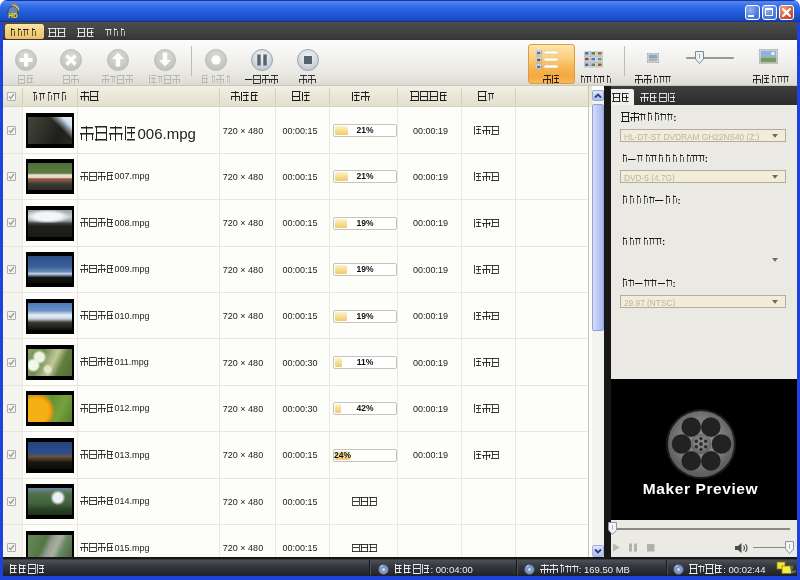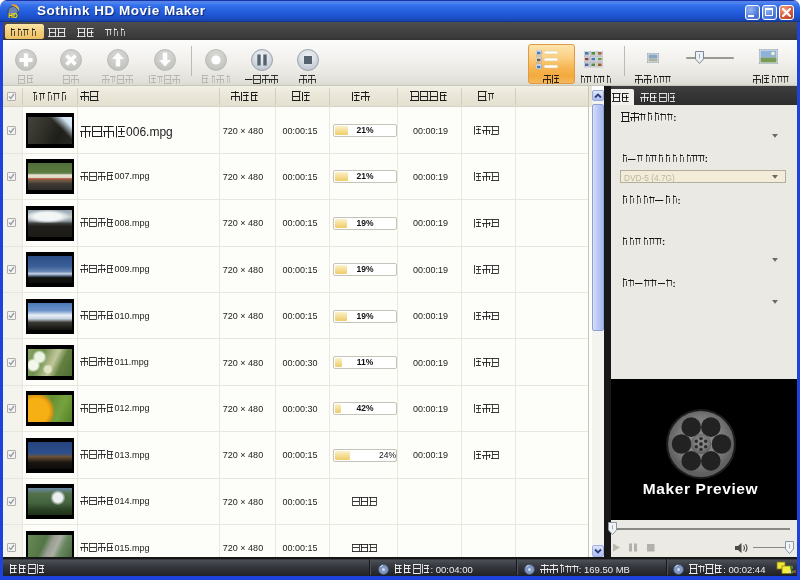--- a/index.html
+++ b/index.html
@@ -45,22 +45,20 @@
 
 <div class="abs" style="left:6px;top:4px;width:15px;height:15px">
 <svg width="15" height="15" viewBox="0 0 15 15">
 <circle cx="7" cy="8" r="6" fill="#35507e"></circle>
 <circle cx="7" cy="7.4" r="4.4" fill="#6a86b0"></circle>
 <path d="M5 1 C8 -1 13 2 12.6 5 C10 2.6 8 2.6 5 1Z" fill="#f59a1f"></path>
 <path d="M9 2 C12 2 14 5 13 7.5 C12 5 10.6 4 9 2Z" fill="#fcc31f"></path>
 <text x="7" y="13.8" font-size="6.5" font-weight="bold" fill="#ffe000" text-anchor="middle" font-family="Liberation Sans">HD</text>
 </svg></div>
 
-<div class="abs" style="left:37px;top:3px;font-size:13.5px;font-weight:bold;color:#fff;
- text-shadow:1px 1px 1px rgba(0,0,30,.55);letter-spacing:.5px">Sothink HD Movie Maker</div>
 <div class="abs" style="left:744.5px;top:4.5px;width:15px;height:15px;border-radius:3px;
  border:1px solid #fff;background:radial-gradient(circle at 35% 30%,#9ab6f0 0%,#7097e8 30%,#4a74d8 62%,#2d55b8 100%);box-shadow:inset 0 0 2px rgba(255,255,255,.5)">
       <div class="abs" style="left:2.5px;top:9px;width:6px;height:2.5px;background:#fff"></div>
     </div>
     <div class="abs" style="left:761.5px;top:4.5px;width:15px;height:15px;border-radius:3px;
  border:1px solid #fff;background:radial-gradient(circle at 35% 30%,#9ab6f0 0%,#7097e8 30%,#4a74d8 62%,#2d55b8 100%);box-shadow:inset 0 0 2px rgba(255,255,255,.5)">
       <div class="abs" style="left:2.5px;top:2.5px;width:8px;height:8px;border:1.5px solid #fff;border-top-width:2.5px"></div>
     </div>
     <div class="abs" style="left:779px;top:4.5px;width:15px;height:15px;border-radius:3px;
  border:1px solid #fff;background:radial-gradient(circle at 35% 30%,#f0a086 0%,#e67c57 28%,#d75436 55%,#ba3011 80%,#a52a0d 100%);box-shadow:inset 0 0 2px rgba(255,255,255,.5)">
@@ -253,21 +251,21 @@
 <div class="abs" style="left:0;top:45.4px;width:588px;height:1px;background:#e8e6dd"></div>
 <div class="abs" style="left:4px;top:18.2px;width:9px;height:9px;background:#f4f4f2;
  border:1px solid #aeaeaa;border-radius:1px">
 <svg width="7" height="7" viewBox="0 0 7 7" style="position:absolute;left:0;top:0">
 <path d="M1 3.5 L2.8 5.4 L6 1" stroke="#9a9aa8" stroke-width="1.3" fill="none"></path>
         </svg>
       </div>
 <div class="abs" style="left:23px;top:5.7px;width:48px;height:35px;background:#000">
 <div class="abs" style="left:2px;top:4px;width:44px;height:27px;background:linear-gradient(225deg, #e6f0f8 0%, #cfe2f0 14%, rgba(30,30,28,0) 32%),linear-gradient(115deg, #44443e 0%, #303029 40%, #1e1e1a 70%, #292924 100%)"></div>
       </div>
-<div class="abs" style="left:77px;top:17.7px;font-size:12px;color:#222"><i class="g k2"></i><i class="g k1"></i><i class="g k2"></i><i class="g k3"></i>006.mpg</div>
+<div class="abs" style="left:77px;top:17.7px;font-size:15px;color:#222"><i class="g k2"></i><i class="g k1"></i><i class="g k2"></i><i class="g k3"></i>006.mpg</div>
 <div class="abs" style="left:212px;top:18.2px;width:56px;text-align:center;font-size:9px;color:#222">720 × 480</div>
 <div class="abs" style="left:270px;top:18.2px;width:54px;text-align:center;font-size:9px;color:#222">00:00:15</div>
 <div class="abs" style="left:330px;top:16.7px;width:64px;height:13px;background:#fff;
  border:1px solid #c6c4ba;border-radius:2px">
 <div class="abs" style="left:1px;top:1px;width:13px;height:9px;border-radius:1px;
  background:linear-gradient(180deg,#fbf3cc,#f6e09a 45%,#efcb6a)"></div>
 <div class="abs" style="left:0;top:0;width:62px;text-align:center;font-size:8.5px;font-weight:bold;color:#111">21%</div>
       </div>
 <div class="abs" style="left:394px;top:18.2px;width:67px;text-align:center;font-size:9px;color:#222">00:00:19</div>
 <div class="abs" style="left:455px;top:18.2px;width:57px;text-align:center;font-size:9px;color:#222"><i class="g k3"></i><i class="g k2"></i><i class="g k1"></i></div>
@@ -407,21 +405,21 @@
 <div class="abs" style="left:23px;top:330.5px;width:48px;height:35px;background:#000">
 <div class="abs" style="left:2px;top:4px;width:44px;height:27px;background:linear-gradient(180deg, #24437e 0%, #2e4f8c 42%, #6a5438 54%, #463524 64%, #181410 76%, #0c0c0a 100%)"></div>
       </div>
 <div class="abs" style="left:77px;top:342.5px;font-size:9px;color:#222"><i class="g k2"></i><i class="g k1"></i><i class="g k2"></i><i class="g k3"></i>013.mpg</div>
 <div class="abs" style="left:212px;top:343.0px;width:56px;text-align:center;font-size:9px;color:#222">720 × 480</div>
 <div class="abs" style="left:270px;top:343.0px;width:54px;text-align:center;font-size:9px;color:#222">00:00:15</div>
 <div class="abs" style="left:330px;top:341.5px;width:64px;height:13px;background:#fff;
  border:1px solid #c6c4ba;border-radius:2px">
 <div class="abs" style="left:1px;top:1px;width:15px;height:9px;border-radius:1px;
  background:linear-gradient(180deg,#fbf3cc,#f6e09a 45%,#efcb6a)"></div>
-<div class="abs" style="left:0;top:0;width:62px;text-align:right;font-size:8.5px;font-weight:normal;color:#111">24%</div>
+<div class="abs" style="left:0;top:0;width:62px;text-align:left;font-size:8.5px;font-weight:bold;color:#111">24%</div>
       </div>
 <div class="abs" style="left:394px;top:343.0px;width:67px;text-align:center;font-size:9px;color:#222">00:00:19</div>
 <div class="abs" style="left:455px;top:343.0px;width:57px;text-align:center;font-size:9px;color:#222"><i class="g k3"></i><i class="g k2"></i><i class="g k1"></i></div>
 <div class="abs" style="left:0;top:416.6px;width:588px;height:1px;background:#e8e6dd"></div>
 <div class="abs" style="left:4px;top:389.4px;width:9px;height:9px;background:#f4f4f2;
  border:1px solid #aeaeaa;border-radius:1px">
 <svg width="7" height="7" viewBox="0 0 7 7" style="position:absolute;left:0;top:0">
 <path d="M1 3.5 L2.8 5.4 L6 1" stroke="#9a9aa8" stroke-width="1.3" fill="none"></path>
         </svg>
       </div>
@@ -467,35 +465,39 @@
 
 <div class="abs" style="left:604px;top:86px;width:193px;height:18.5px;
  background:linear-gradient(180deg,#3e3e3e,#2c2c2c)"></div>
 <div class="abs" style="left:604px;top:86px;width:7px;height:471px;background:#181818;z-index:6"></div>
 <div class="abs" style="left:611px;top:104.5px;width:186px;height:274.5px;background:#eae9e4"></div>
 <div class="abs" style="left:609px;top:89px;width:25px;height:15.5px;background:#f2f1ed;border-radius:2px 2px 0 0"></div>
 
 <div class="abs" style="left:612px;top:92px;font-size:9.5px;font-weight:bold;color:#111"><i class="g k1"></i><i class="g k3"></i></div>
 <div class="abs" style="left:640px;top:92px;font-size:9.5px;font-weight:bold;color:#f0f0f0"><i class="g k2"></i><i class="g k3"></i><i class="g k1"></i><i class="g k3"></i></div>
 <div class="abs" style="left:621px;top:111.5px;font-size:9.5px;font-weight:bold;color:#161616"><i class="g k1"></i><i class="g k2"></i><i class="g a1"></i><i class="g a2"></i><i class="g a2"></i><i class="g a1"></i><i class="g a1"></i>:</div>
+<div class="abs" style="left:620px;top:128.5px;width:166px;height:13px;background:#f2ecd8;
+ border:1px solid #b2ae9e;font-size:8.3px;color:#bab6a2;padding:2px 14px 0 3px;overflow:hidden;white-space:nowrap">HL-DT-ST DVDRAM GH22NS40 (Z:)</div>
 <svg class="abs" style="left:772px;top:133.5px" width="6" height="4" viewBox="0 0 6 4">
 <path d="M0 0 L6 0 L3 3.8Z" fill="#6a6a64"></path>
     </svg>
 <div class="abs" style="left:621px;top:153px;font-size:9.5px;font-weight:bold;color:#161616"><i class="g a2"></i><i class="g h1"></i><i class="g a1"></i><i class="g a2"></i><i class="g a1"></i><i class="g a2"></i><i class="g a2"></i><i class="g a2"></i><i class="g a2"></i><i class="g a2"></i><i class="g a1"></i><i class="g a1"></i>:</div>
 <div class="abs" style="left:620px;top:170px;width:166px;height:13px;background:#f2ecd8;
  border:1px solid #b2ae9e;font-size:8.3px;color:#bab6a2;padding:2px 14px 0 3px;overflow:hidden;white-space:nowrap">DVD-5 (4.7G)</div>
 <svg class="abs" style="left:772px;top:175px" width="6" height="4" viewBox="0 0 6 4">
 <path d="M0 0 L6 0 L3 3.8Z" fill="#6a6a64"></path>
     </svg>
 <div class="abs" style="left:621px;top:194.5px;font-size:9.5px;font-weight:bold;color:#161616"><i class="g a2"></i><i class="g a2"></i><i class="g a2"></i><i class="g a2"></i><i class="g a1"></i><i class="g h1"></i><i class="g a2"></i><i class="g a2"></i>:</div>
 <div class="abs" style="left:621px;top:236px;font-size:9.5px;font-weight:bold;color:#161616"><i class="g a2"></i><i class="g a2"></i><i class="g a1"></i><i class="g a2"></i><i class="g a1"></i><i class="g a1"></i>:</div>
 <svg class="abs" style="left:772px;top:258px" width="6" height="4" viewBox="0 0 6 4">
 <path d="M0 0 L6 0 L3 3.8Z" fill="#6a6a64"></path>
     </svg>
 <div class="abs" style="left:621px;top:277.5px;font-size:9.5px;font-weight:bold;color:#161616"><i class="g a2"></i><i class="g a1"></i><i class="g h1"></i><i class="g a1"></i><i class="g a1"></i><i class="g h1"></i><i class="g a1"></i>:</div>
+<div class="abs" style="left:620px;top:294.5px;width:166px;height:13px;background:#f2ecd8;
+ border:1px solid #b2ae9e;font-size:8.3px;color:#bab6a2;padding:2px 14px 0 3px;overflow:hidden;white-space:nowrap">29.97 (NTSC)</div>
 <svg class="abs" style="left:772px;top:299.5px" width="6" height="4" viewBox="0 0 6 4">
 <path d="M0 0 L6 0 L3 3.8Z" fill="#6a6a64"></path>
     </svg>
 
 <div class="abs" style="left:604px;top:379px;width:193px;height:141px;background:#000"></div>
 <svg class="abs" style="left:660px;top:403px" width="82" height="82" viewBox="0 0 82 82">
 <defs>
         <radialGradient id="reel" cx="50%" cy="45%">
           <stop offset="0%" stop-color="#8f8f8f"></stop>
 <stop offset="70%" stop-color="#7a7a7a"></stop>

